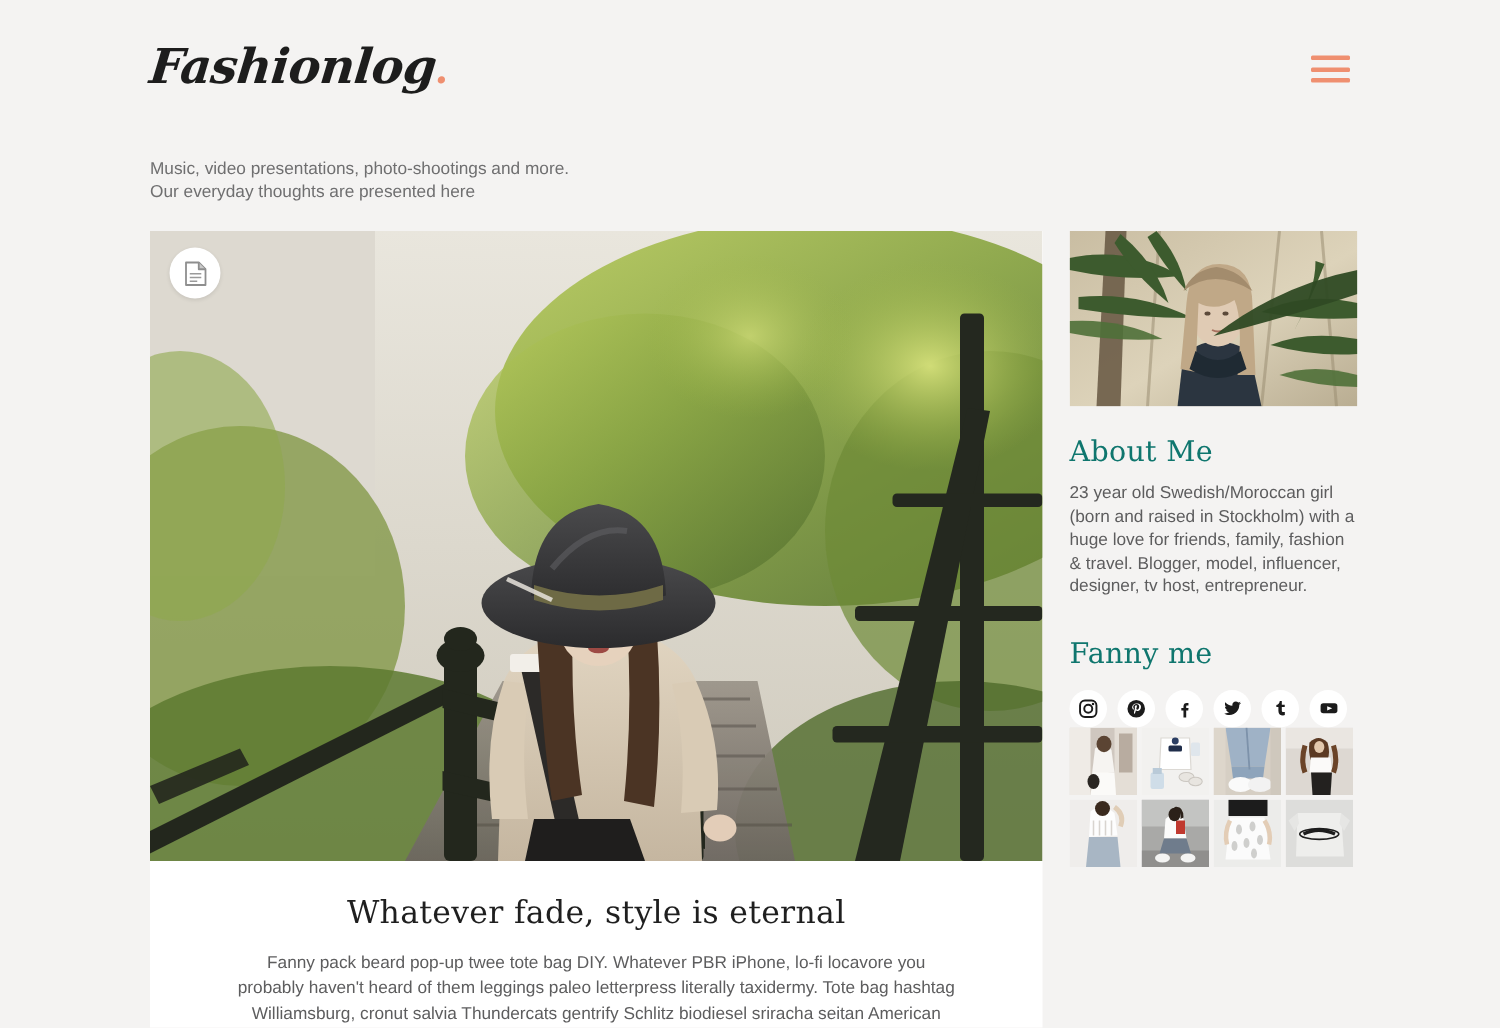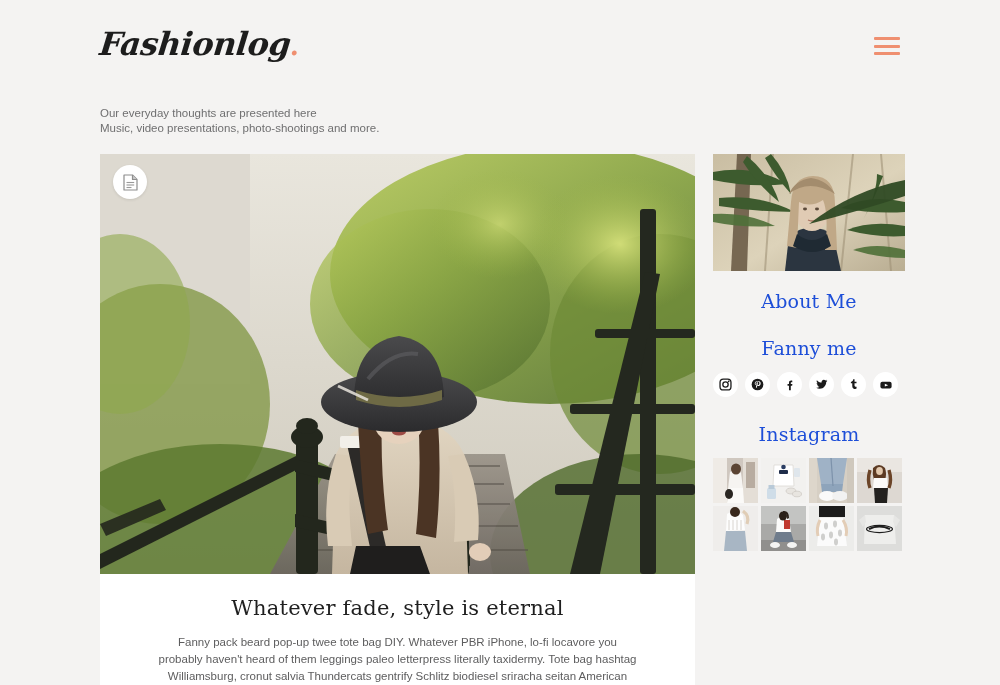--- a/index.html
+++ b/index.html
@@ -131,23 +131,22 @@
   .side-photo {
     width: 192px;
     height: 117px;
     overflow: hidden;
     display: block;
   }
   .widget-title {
     font-family: "DejaVu Serif", serif;
     font-size: 19px;
     font-weight: normal;
-    color: #1d4ed8;
+    color: #0f766e;
     letter-spacing: 0.2px;
-    text-align: center;
   }
   #about-title { margin: 19px 0 10px 0; }
   .about-text {
     font-size: 11.5px;
     line-height: 15.5px;
     color: #5d5d5e;
   }
   #follow-title { margin: 25px 0 13px 0; }
   .social-row {
     display: flex;
@@ -186,22 +185,22 @@
   </div>
   <div class="menu-toggle">
     <span></span>
     <span></span>
     <span></span>
   </div>
 </header>
 
 <div class="page-head">
   <div class="page-sub">
+    <div>Music, video presentations, photo-shootings and more.</div>
     <div>Our everyday thoughts are presented here</div>
-    <div>Music, video presentations, photo-shootings and more.</div>
   </div>
 </div>
 
 <div class="layout">
 
   <div class="content-col">
     <article class="post-card">
 
       <div class="hero">
         <svg width="595" height="420" viewBox="0 0 595 420" xmlns="http://www.w3.org/2000/svg">
@@ -387,20 +386,21 @@
             <ellipse cx="104" cy="55" rx="2" ry="1.4" fill="#5c4a3a"></ellipse>
             <path d="M95 66 Q99 68 103 66" stroke="#a8715f" stroke-width="1.3" fill="none"></path>
 
             <path d="M84 80 Q99 92 114 80 L118 92 Q99 104 80 92 Z" fill="#1f2a33"></path>
           </g>
 
           <path d="M192 26 Q140 36 96 70 Q150 56 192 42 Z" fill="#2f4a24" opacity="0.95"></path>
         </svg>
       </div>
       <h3 class="widget-title" id="about-title">About Me</h3>
+      <p class="about-text">23 year old Swedish/Moroccan girl (born and raised in Stockholm) with a huge love for friends, family, fashion &amp; travel. Blogger, model, influencer, designer, tv host, entrepreneur.</p>
     </div>
 
     <div class="widget">
       <h3 class="widget-title" id="follow-title">Fanny me</h3>
       <div class="social-row">
 
         <a class="social-btn">
           <svg width="13" height="13" viewBox="0 0 20 20">
             <rect x="1.6" y="1.6" width="16.8" height="16.8" rx="5" fill="none" stroke="#1b1b1b" stroke-width="2"></rect>
             <circle cx="10" cy="10" r="4.1" fill="none" stroke="#1b1b1b" stroke-width="2"></circle>
@@ -436,21 +436,20 @@
         <a class="social-btn">
           <svg width="14" height="14" viewBox="0 0 20 20">
             <rect x="2" y="5.5" width="16" height="9.5" rx="2.6" fill="#1b1b1b"></rect>
             <polygon points="8.3,8.3 13.1,10.3 8.3,12.3" fill="#ffffff"></polygon>
           </svg>
         </a>
       </div>
     </div>
 
     <div class="widget">
-      <h3 class="widget-title" id="insta-title">Instagram</h3>
       <div class="insta-grid">
 
         <a class="insta-cell">
           <svg width="45" height="45" viewBox="0 0 45 45">
             <rect width="45" height="45" fill="#cfc7bf"></rect>
             <rect x="0" y="0" width="14" height="45" fill="#efebe6"></rect>
             <rect x="30" y="0" width="15" height="45" fill="#e4ded6"></rect>
             <rect x="33" y="4" width="9" height="26" fill="#b8aca0"></rect>
             <path d="M17 14 Q23 9 28 15 L30 30 L15 31 Z" fill="#f6f4f1"></path>
             <path d="M16 30 L30 30 L31 45 L14 45 Z" fill="#fbfaf8"></path>

